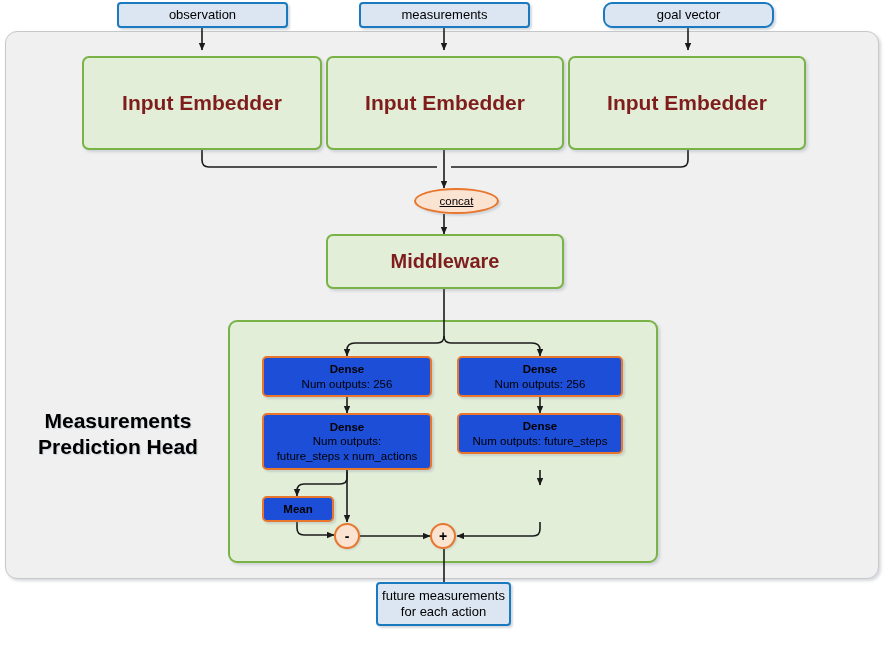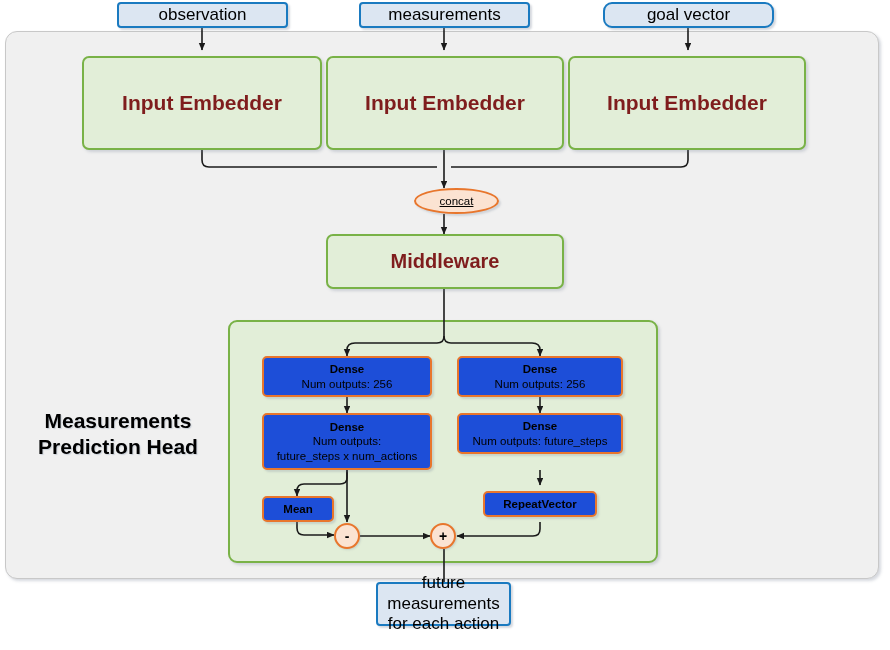--- a/index.html
+++ b/index.html
@@ -62,21 +62,21 @@
     box-shadow: 2px 2px 3px rgba(120,130,150,0.28);
     box-sizing: border-box;
   }
 
   
   .io-box {
     background: #dce6f2;
     border: 2px solid #1a7ac0;
     border-radius: 4px;
     box-shadow: 2px 2px 2px rgba(120,130,150,0.30);
-    font-size: 17px;
+    font-size: 13px;
     color: #000;
   }
 
   
   .green-box {
     background: #e2eed8;
     border: 2px solid #79b247;
     border-radius: 7px;
     box-shadow: 2px 2px 3px rgba(120,130,150,0.28);
     color: #7f1d1d;
@@ -255,23 +255,20 @@
   <div class="node orange-box" style="left:457px;top:356px;width:166px;height:41px;">
     <span class="ttl">Dense</span>
     <span>Num outputs: 256</span>
   </div>
 
   <div class="node orange-box" style="left:457px;top:413px;width:166px;height:41px;">
     <span class="ttl">Dense</span>
     <span>Num outputs: future_steps</span>
   </div>
 
-  <div class="node orange-box" style="left:483px;top:491px;width:114px;height:26px;">
-    <span class="ttl">RepeatVector</span>
-  </div>
 
   <div class="node op-circle" style="left:430px;top:523px;">
     <span>+</span>
   </div>
 
   <div class="node io-box" style="left:376px;top:582px;width:135px;height:44px;flex-direction:column;">
     <span>future measurements</span>
     <span>for each action</span>
   </div>
 

